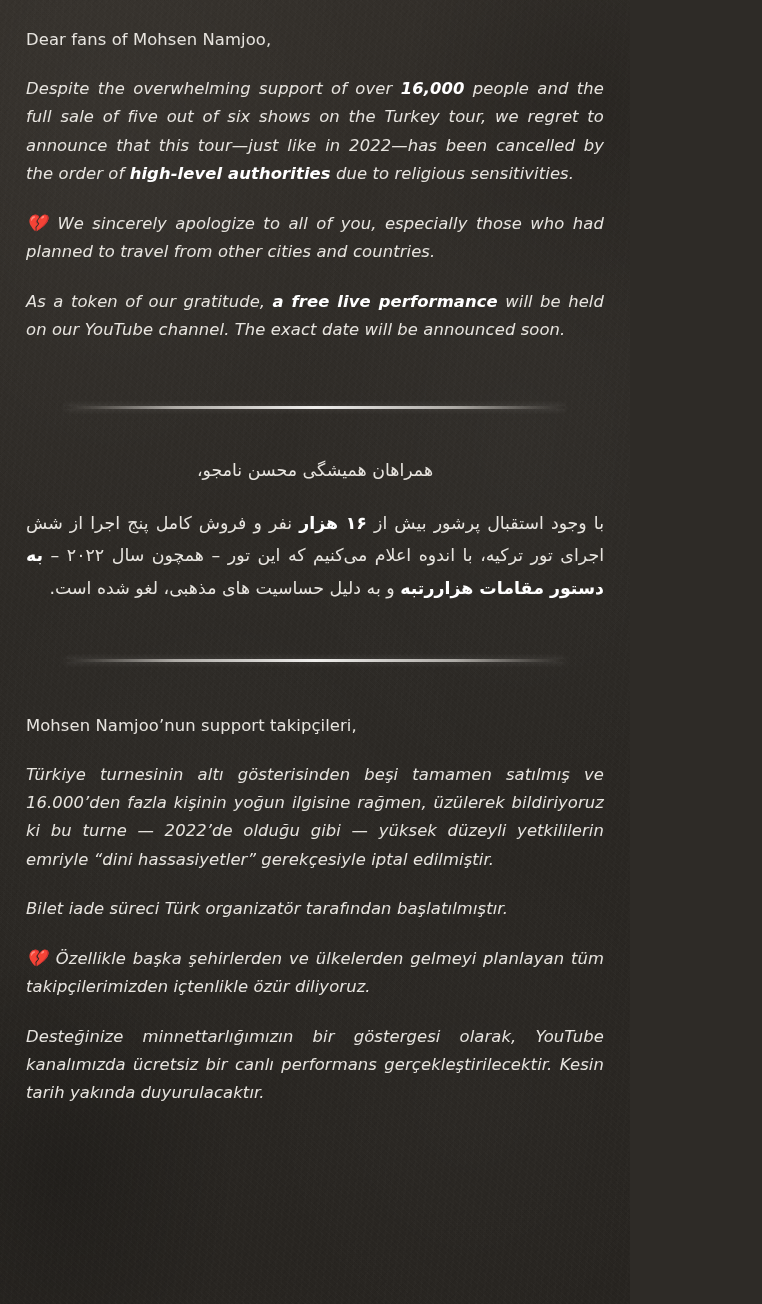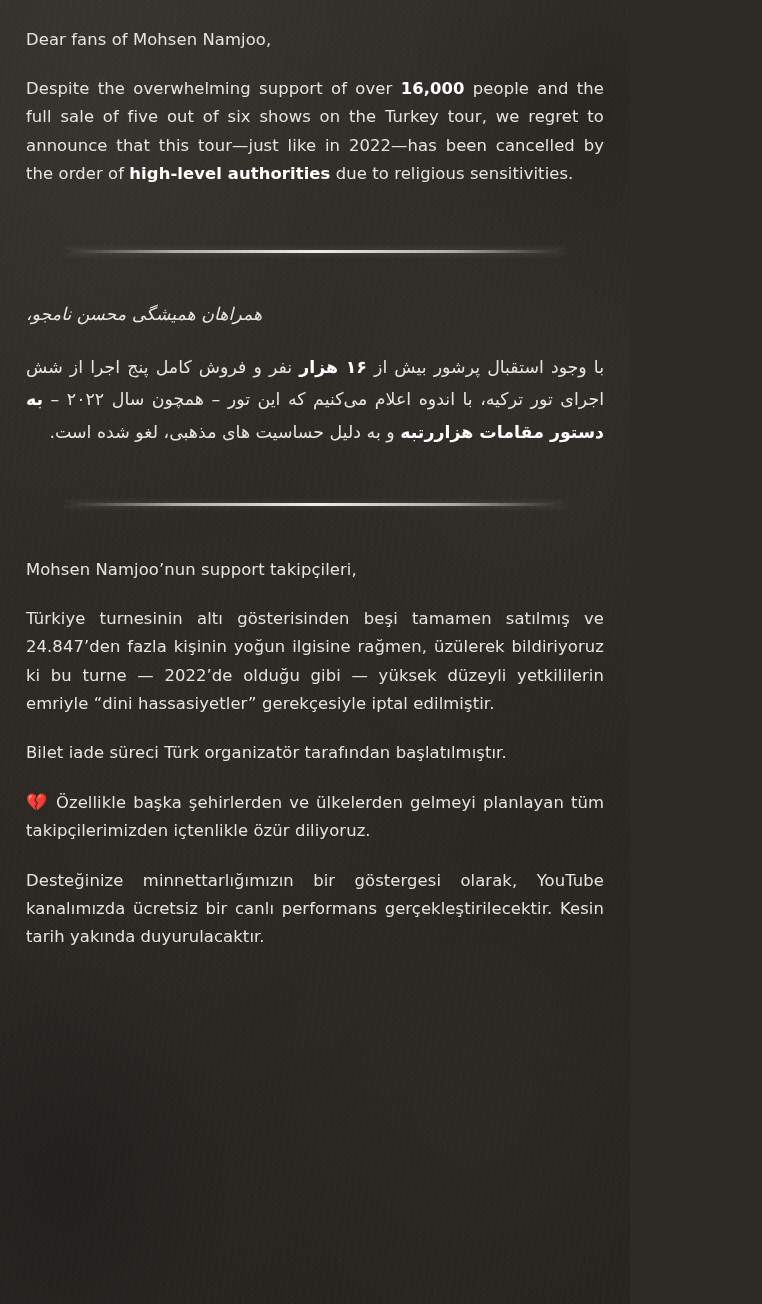--- a/index.html
+++ b/index.html
@@ -49,35 +49,35 @@
     line-height: 1.72;
     color: #e7e4df;
     letter-spacing: 0.1px;
     margin: 0;
   }
   .ltr-block.heading {
     text-align: left;
   }
   .ltr-block + .ltr-block {
     margin-top: 21px;
+    font-style: italic;
   }
 
   
   .rtl-block {
     direction: rtl;
     text-align: justify;
     font-size: 17.4px;
     line-height: 1.85;
     color: #e7e4df;
     margin: 0;
     unicode-bidi: isolate;
   }
   .rtl-block.heading {
-    text-align: left;
-    font-style: italic;
+    text-align: center;
   }
   .rtl-block + .rtl-block {
     margin-top: 21px;
   }
 
   b, .bold { font-weight: 700; color: #ffffff; }
 
   .heart {
     color: #e8503a;
     font-size: 17px;
@@ -120,21 +120,23 @@
 
 <div class="page">
 
   <div class="section sp-top-en">
 
     <p class="ltr-block heading">Dear fans of Mohsen Namjoo,</p>
 
     <p class="ltr-block"><span>Despite the overwhelming support of over </span><b>16,000</b><span> people and the full sale of five out of six shows on the Turkey tour, we regret to announce that this tour—just like in 2022—has been cancelled by the order of </span><b>high-level authorities</b><span> due to religious sensitivities.</span></p>
 
 
+    <p class="ltr-block"><span class="heart">💔</span><span>We sincerely apologize to all of you, especially those who had planned to travel from other cities and countries.</span></p>
 
+    <p class="ltr-block"><span>As a token of our gratitude, </span><b>a free live performance</b><span> will be held on our YouTube channel. The exact date will be announced soon.</span></p>
   </div>
 
   <div class="divider-wrap sp-div-1">
     <div class="divider"></div>
   </div>
 
   <div class="section">
 
     <p class="rtl-block heading">همراهان همیشگی محسن نامجو،</p>
 
@@ -145,21 +147,21 @@
   </div>
 
   <div class="divider-wrap sp-div-2">
     <div class="divider"></div>
   </div>
 
   <div class="section sp-bottom">
 
     <p class="ltr-block heading">Mohsen Namjoo’nun support takipçileri,</p>
 
-    <p class="ltr-block">Türkiye turnesinin altı gösterisinden beşi tamamen satılmış ve 24.847’den fazla kişinin yoğun ilgisine rağmen, üzülerek bildiriyoruz ki bu turne — 2022’de olduğu gibi — yüksek düzeyli yetkililerin emriyle “dini hassasiyetler” gerekçesiyle iptal edilmiştir.</p>
+    <p class="ltr-block">Türkiye turnesinin altı gösterisinden beşi tamamen satılmış ve 16.000’den fazla kişinin yoğun ilgisine rağmen, üzülerek bildiriyoruz ki bu turne — 2022’de olduğu gibi — yüksek düzeyli yetkililerin emriyle “dini hassasiyetler” gerekçesiyle iptal edilmiştir.</p>
 
     <p class="ltr-block heading">Bilet iade süreci Türk organizatör tarafından başlatılmıştır.</p>
 
     <p class="ltr-block"><span class="heart">💔</span><span>Özellikle başka şehirlerden ve ülkelerden gelmeyi planlayan tüm takipçilerimizden içtenlikle özür diliyoruz.</span></p>
 
     <p class="ltr-block">Desteğinize minnettarlığımızın bir göstergesi olarak, YouTube kanalımızda ücretsiz bir canlı performans gerçekleştirilecektir. Kesin tarih yakında duyurulacaktır.</p>
   </div>
 
 </div>
 

